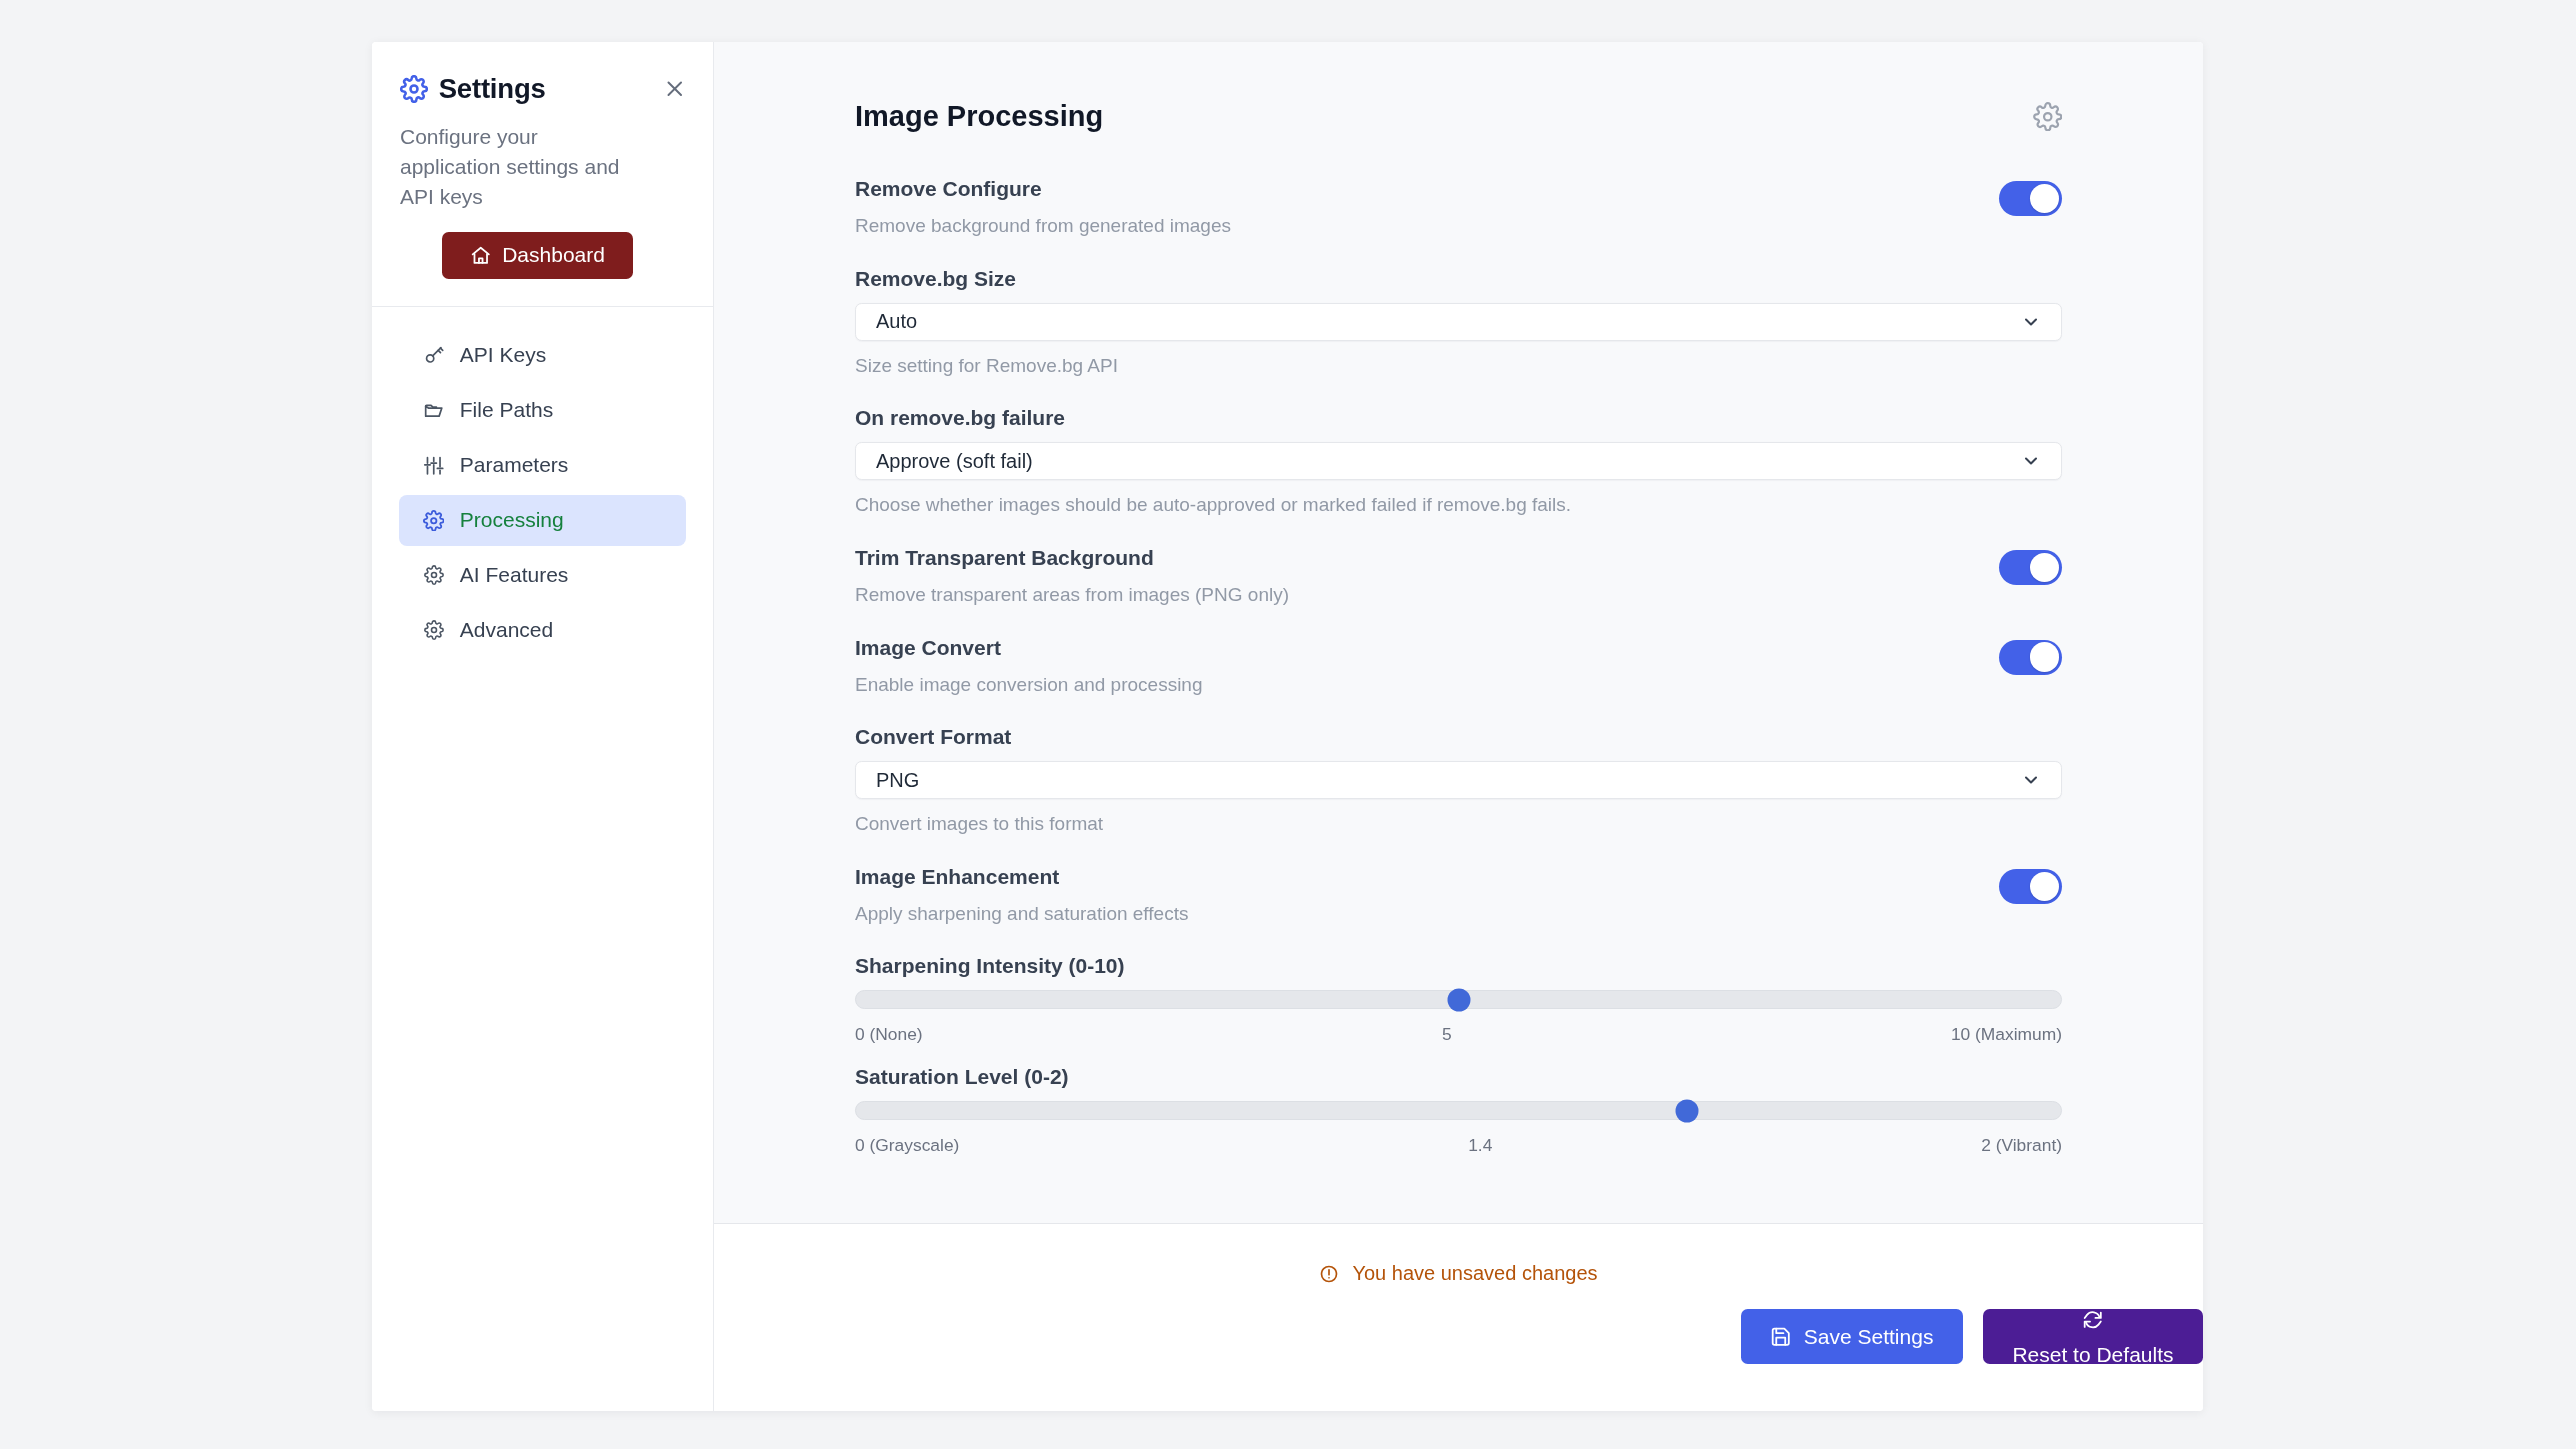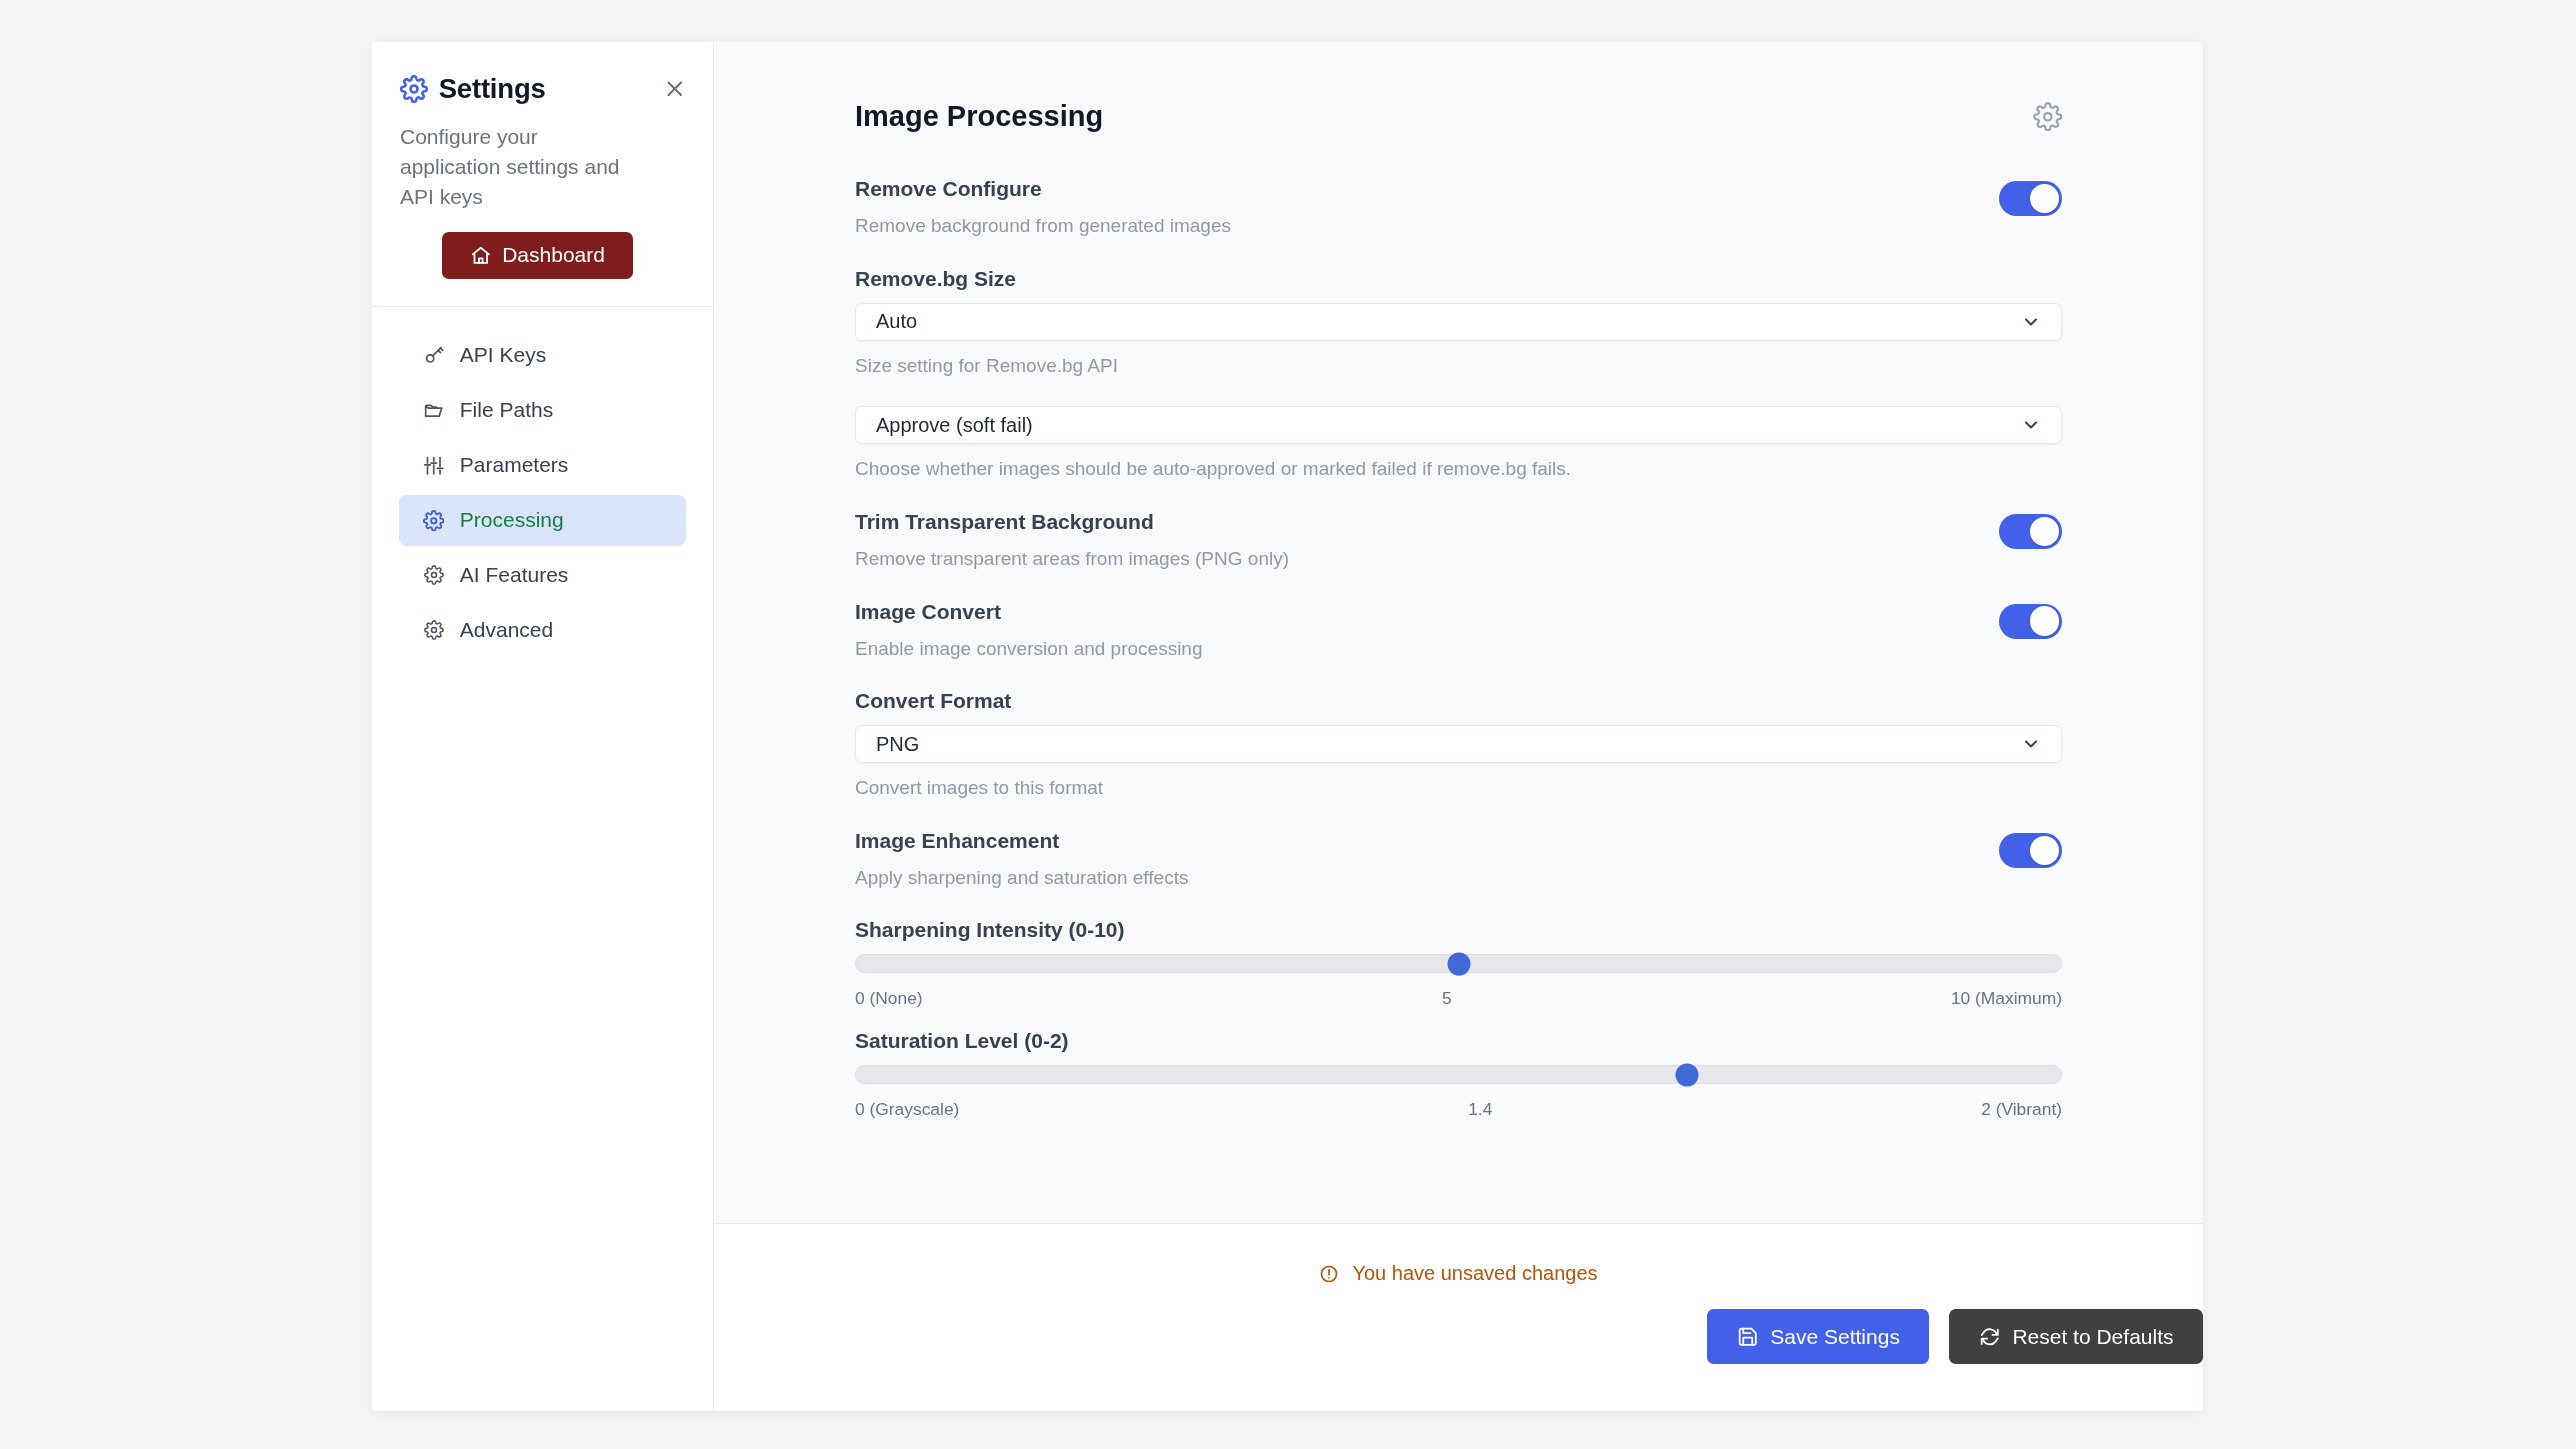--- a/index.html
+++ b/index.html
@@ -188,21 +188,21 @@
   .warn-ico { width: 20px; height: 20px; }
   .btn-row { display: flex; justify-content: flex-end; gap: 20px; }
   .btn {
     display: inline-flex; align-items: center; gap: 12px;
     height: 55px; padding: 0 29.5px;
     border: none; border-radius: 6.7px;
     font-size: 21px; font-family: inherit;
     color: #ffffff; cursor: pointer;
   }
   .btn-primary { background: #4361e8; }
-  .btn-dark { background: #404040; }
+  .btn-dark { background: #4c1d95; flex-direction: column; }
   .btn-ico { width: 21.5px; height: 21.5px; }
 </style>
 </head>
 <body>
 
 <div class="modal-shell">
 
   <div class="sidebar">
     <div class="sidebar-head">
       <div class="sidebar-title-row">
@@ -335,20 +335,21 @@
           <span class="chev">
             <svg viewBox="0 0 24 24" width="20" height="20" fill="none" stroke="#374151" stroke-width="2.4" stroke-linecap="round" stroke-linejoin="round">
                 <polyline points="6 9 12 15 18 9"></polyline>
               </svg>
           </span>
         </div>
         <div class="field-help">Size setting for Remove.bg API</div>
       </div>
 
       <div class="blk">
+        <span class="field-label">On remove.bg failure</span>
         <div class="select-box">
           <span>Approve (soft fail)</span>
           <span class="chev">
             <svg viewBox="0 0 24 24" width="20" height="20" fill="none" stroke="#374151" stroke-width="2.4" stroke-linecap="round" stroke-linejoin="round">
                 <polyline points="6 9 12 15 18 9"></polyline>
               </svg>
           </span>
         </div>
         <div class="field-help">Choose whether images should be auto-approved or marked failed if remove.bg fails.</div>
       </div>

